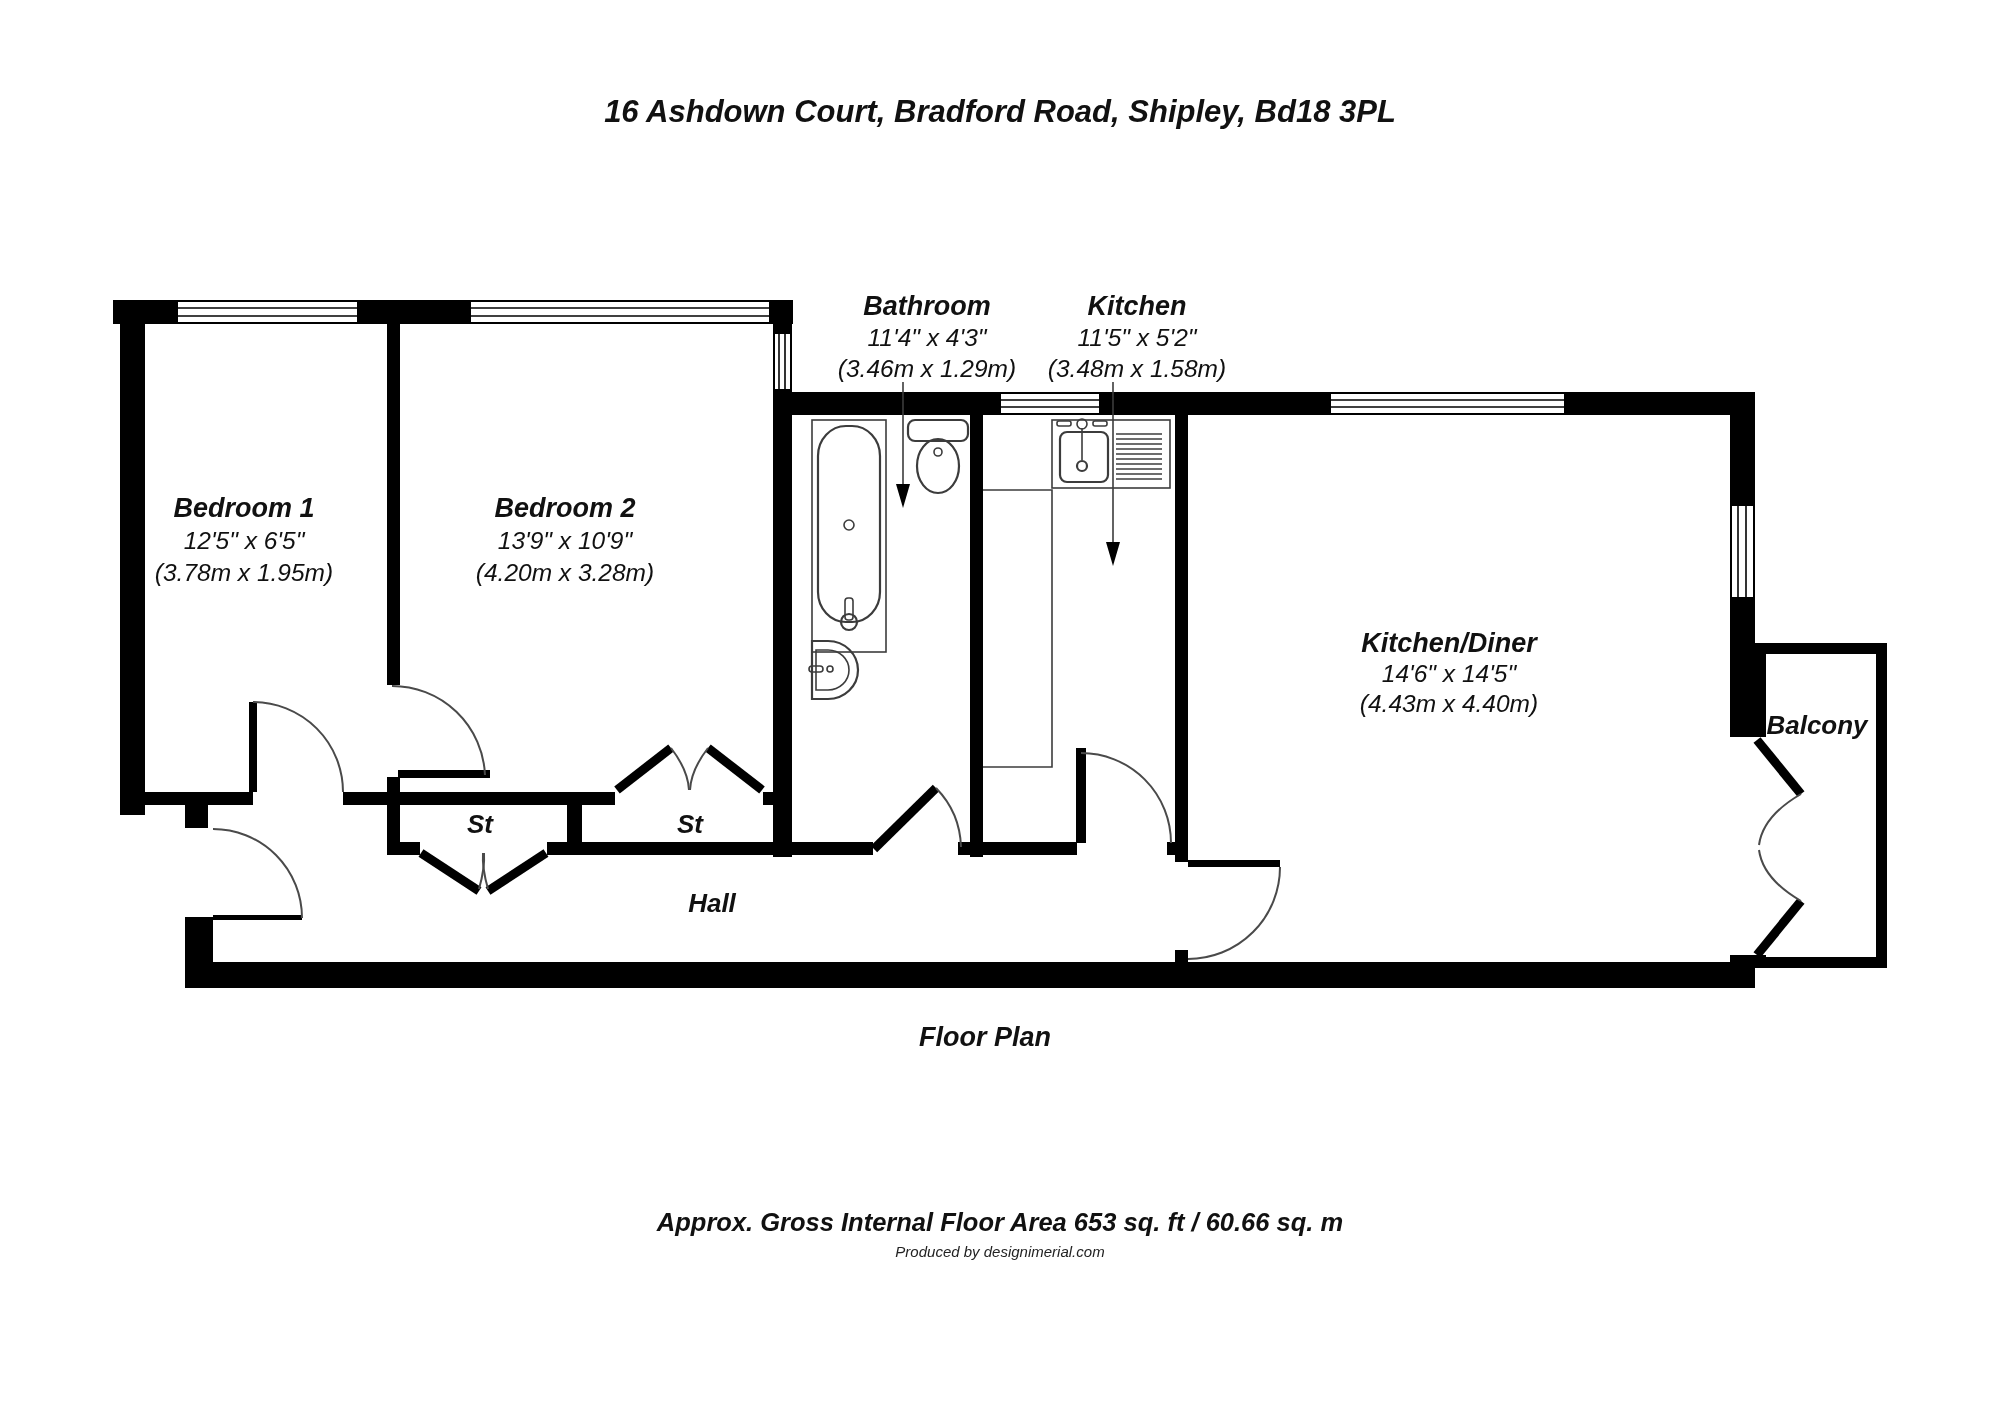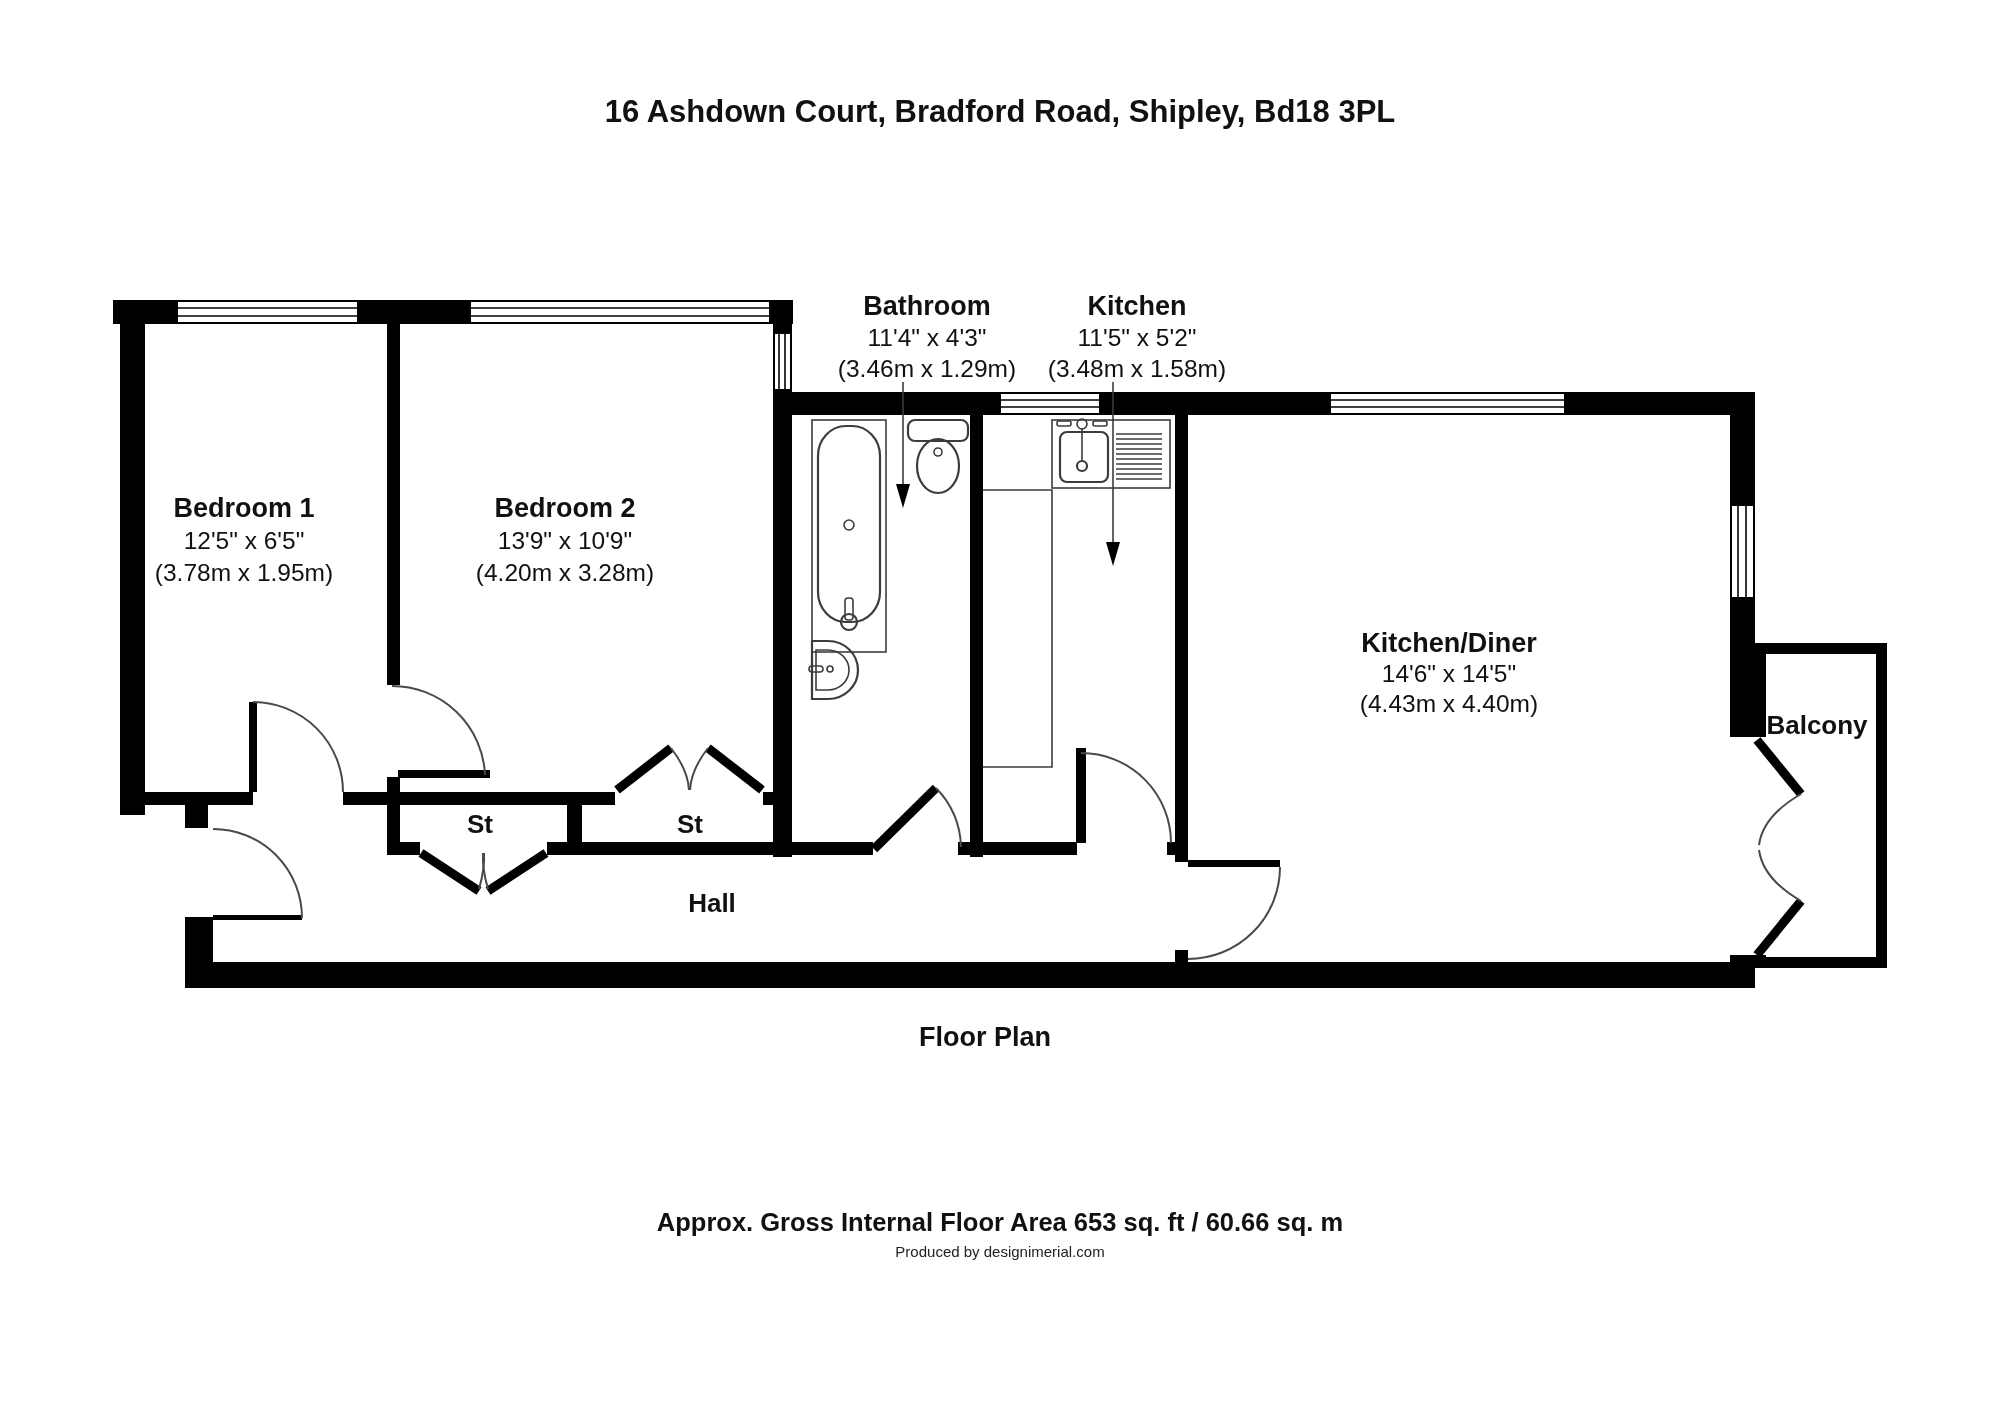--- a/index.html
+++ b/index.html
@@ -1,17 +1,17 @@
 <!DOCTYPE html>
 <html><head>
 <meta charset="utf-8">
 <style>
   html,body{margin:0;padding:0;background:#ffffff;}
   .page{position:relative;width:2000px;height:1413px;background:#ffffff;overflow:hidden;
-        font-family:"Liberation Sans", sans-serif;}
+        font-family:"Liberation Sans", sans-serif;font-style:italic;}
   svg{display:block}
   .wall{fill:#000000;stroke:none}
   .winrect{fill:#ffffff;stroke:#000000;stroke-width:2}
   .winline{stroke:#000000;stroke-width:1.6}
   .arc{fill:none;stroke:#4a4a4a;stroke-width:2}
   .leaf{fill:#000000}
   .leafline{stroke:#000000;stroke-width:9;fill:none}
   .fix{fill:none;stroke:#3c3c3c;stroke-width:2.2}
   .fixthin{fill:none;stroke:#3c3c3c;stroke-width:1.6}
   .roomname{font-weight:bold;font-size:27px;fill:#111;text-anchor:middle}

